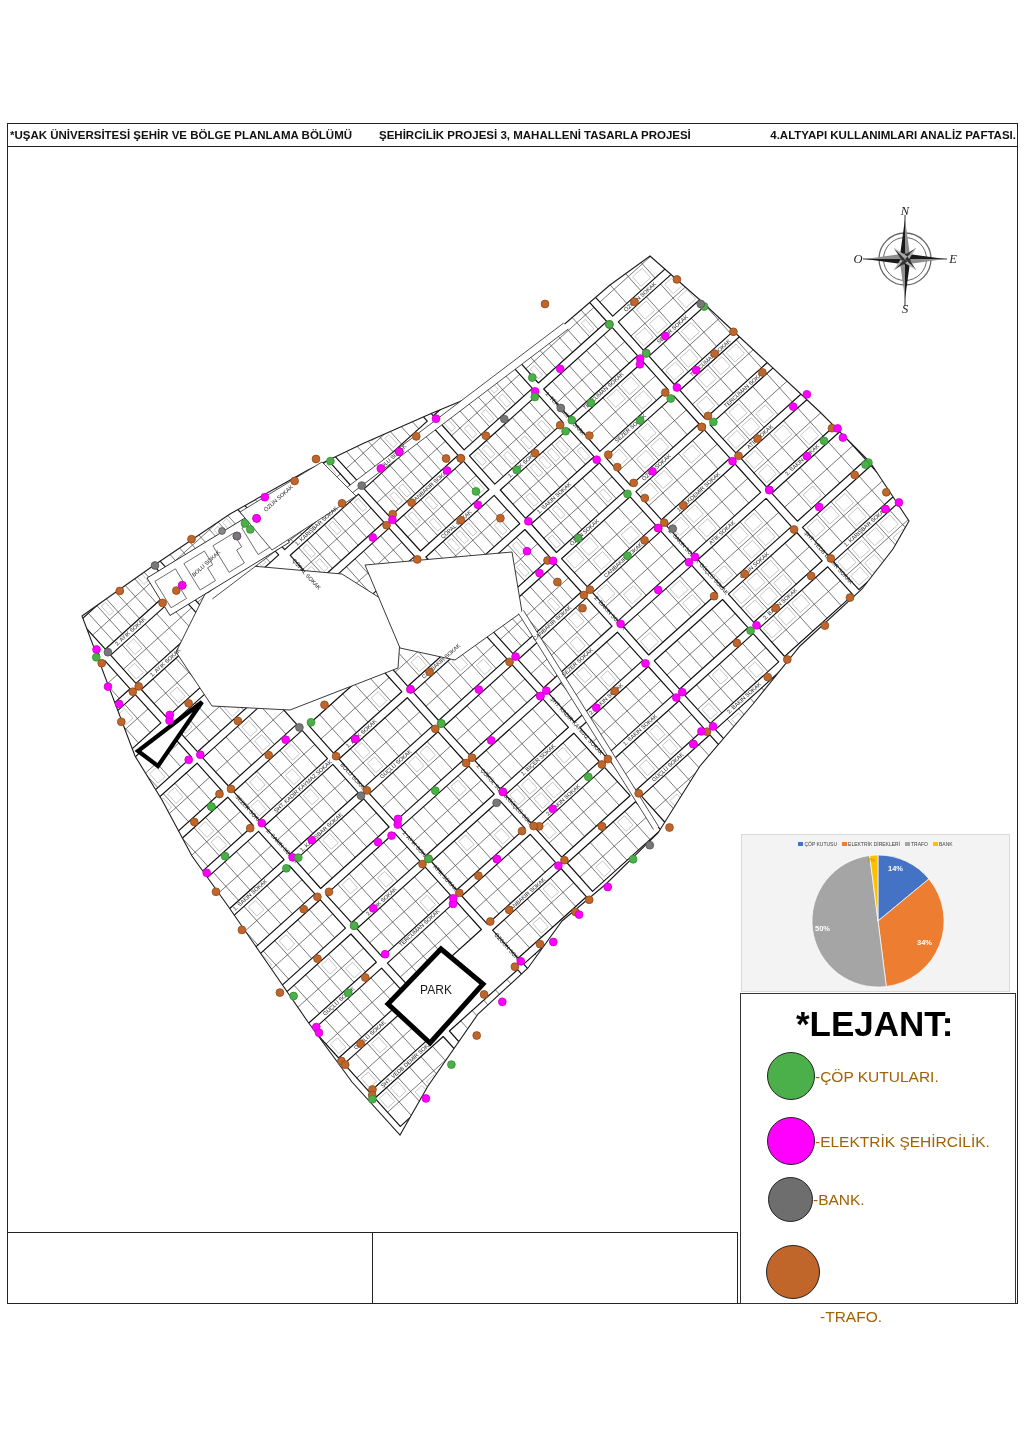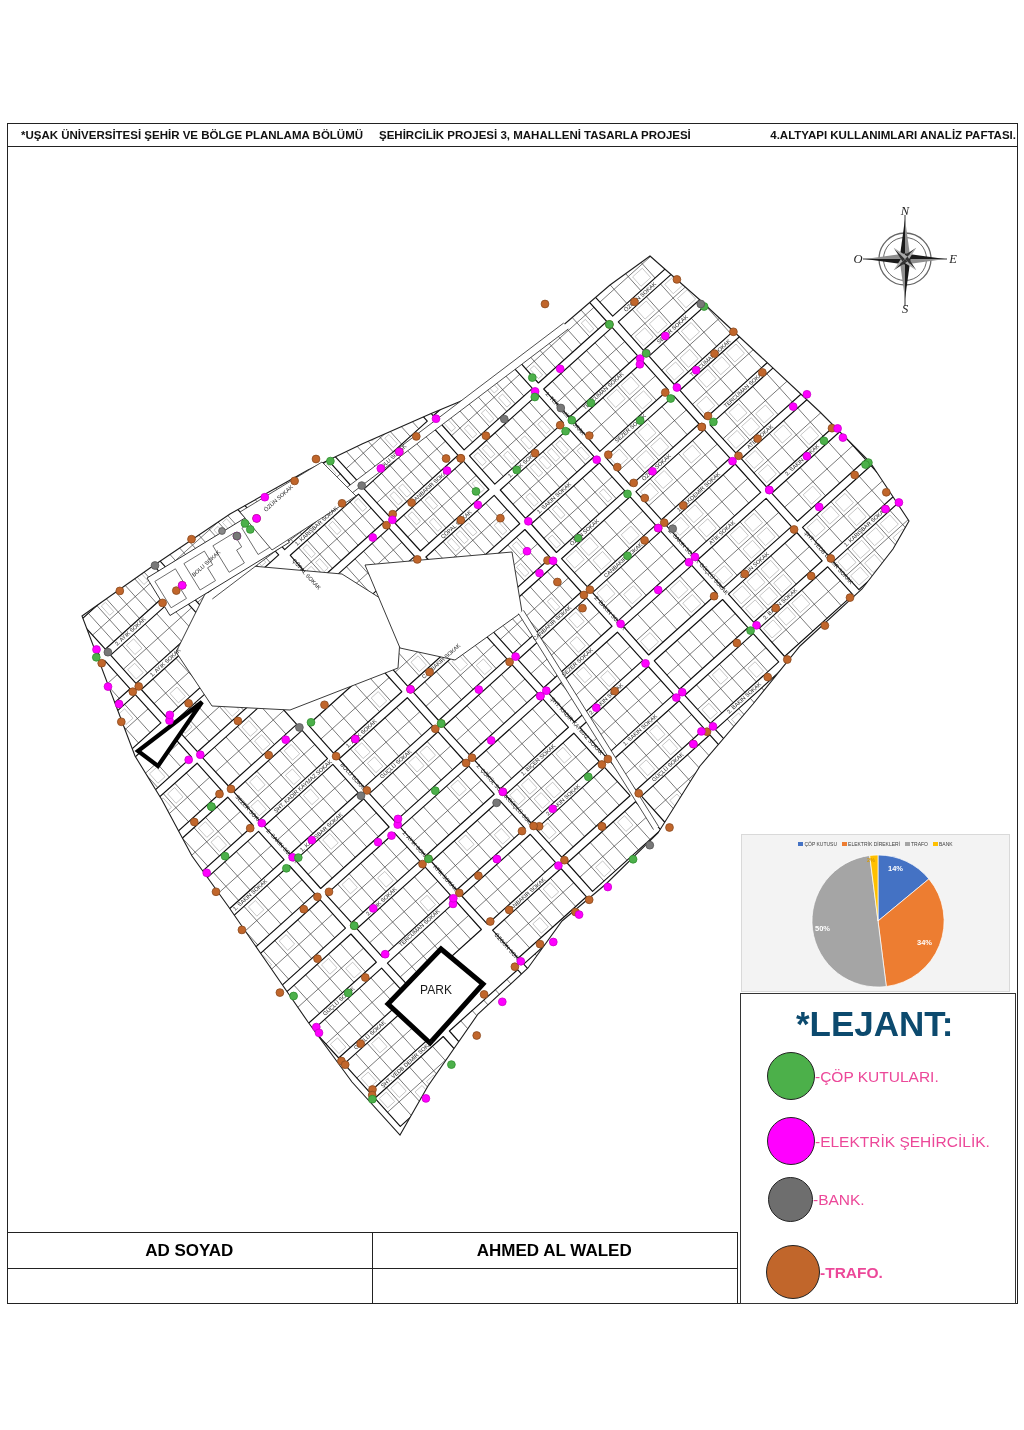--- a/index.html
+++ b/index.html
@@ -1,35 +1,35 @@
 <!DOCTYPE html>
 <html><head><meta charset="utf-8">
 <style>
 html,body{margin:0;padding:0;background:#fff;width:1024px;height:1430px;overflow:hidden}
 *{box-sizing:border-box}
 body{font-family:"Liberation Sans",sans-serif}
 #frame{position:absolute;left:7px;top:123px;width:1011px;height:1181px;border:1px solid #222}
 #hdr{position:absolute;left:7px;top:123px;width:1011px;height:24px;border-bottom:1px solid #222;
  display:flex;align-items:center;font-weight:bold;font-size:11.5px;color:#111;white-space:nowrap}
-#hdr .a{margin-left:14px}
+#hdr .a{margin-left:3px}
 #hdr .b{position:absolute;left:372px}
 #hdr .c{position:absolute;right:2px}
 #tbl{position:absolute;left:7px;top:1232px;width:731px;height:72px;border-top:1px solid #222;border-right:1px solid #222;
  font-weight:bold;font-size:17px;color:#000}
 #tbl .row{display:flex;height:36px;align-items:center}
 #tbl .r1{border-bottom:1px solid #222}
 #tbl .c1{width:365px;text-align:center;}
 #tbl .c2{width:366px;text-align:center}
 #piebox{position:absolute;left:741px;top:834px;width:269px;height:158px;background:#f3f3f3;border:1px solid #d9d9d9}
 #pleg{position:absolute;left:741px;top:841px;width:269px;display:flex;justify-content:center;gap:5px;
  font-size:5px;color:#3f3f3f;align-items:center;z-index:3}
 #pleg i{display:inline-block;width:4.5px;height:4.5px;margin-right:1.5px}
 #lejbox{position:absolute;left:740px;top:993px;width:276px;height:311px;background:#fff;border:1.5px solid #333}
-#lej{position:absolute;left:796px;top:1004px;font-size:35px;font-weight:bold;color:#0c4a6e;z-index:3}
-.lrow{position:absolute;font-size:15.5px;color:#ec4899;z-index:3}
+#lej{position:absolute;left:796px;top:1004px;font-size:35px;font-weight:bold;color:#000000;z-index:3}
+.lrow{position:absolute;font-size:15.5px;color:#a16207;z-index:3}
 .lc{position:absolute;border-radius:50%;border:1px solid #222;z-index:3}
 svg.map{position:absolute;left:0;top:0;z-index:2}
 </style></head>
 <body>
 
 <div id="frame"></div>
 
 <div id="hdr">
     <span class="a">*UŞAK ÜNİVERSİTESİ ŞEHİR VE BÖLGE PLANLAMA BÖLÜMÜ</span>
 <span class="b">ŞEHİRCİLİK PROJESİ 3, MAHALLENİ TASARLA PROJESİ</span>
@@ -1646,22 +1646,18 @@
 <div class="lc" style="left:767px;top:1117px;width:48px;height:48px;background:#ff00ff"></div>
 
 <div class="lrow" style="left:815px;top:1133px">-ELEKTRİK ŞEHİRCİLİK.</div>
 
 <div class="lc" style="left:768px;top:1177px;width:45px;height:45px;background:#6e6e6e"></div>
 
 <div class="lrow" style="left:813px;top:1191px">-BANK.</div>
 
 <div class="lc" style="left:766px;top:1245px;width:54px;height:54px;background:#c1662b"></div>
 
-<div class="lrow" style="left:820px;top:1264px;font-weight:bold">-TRAFO.</div>
+<div class="lrow" style="left:820px;top:1308px;font-weight:normal">-TRAFO.</div>
 
 <div style="position:absolute;left:372px;top:1232px;width:1px;height:72px;background:#222;z-index:4"></div>
 <div id="tbl">
-<div class="row r1">
-      <div class="c1">AD SOYAD</div>
-      <div class="c2">AHMED AL WALED</div>
-    </div>
 <div class="row">
     </div>
 </div>
 </body></html>

